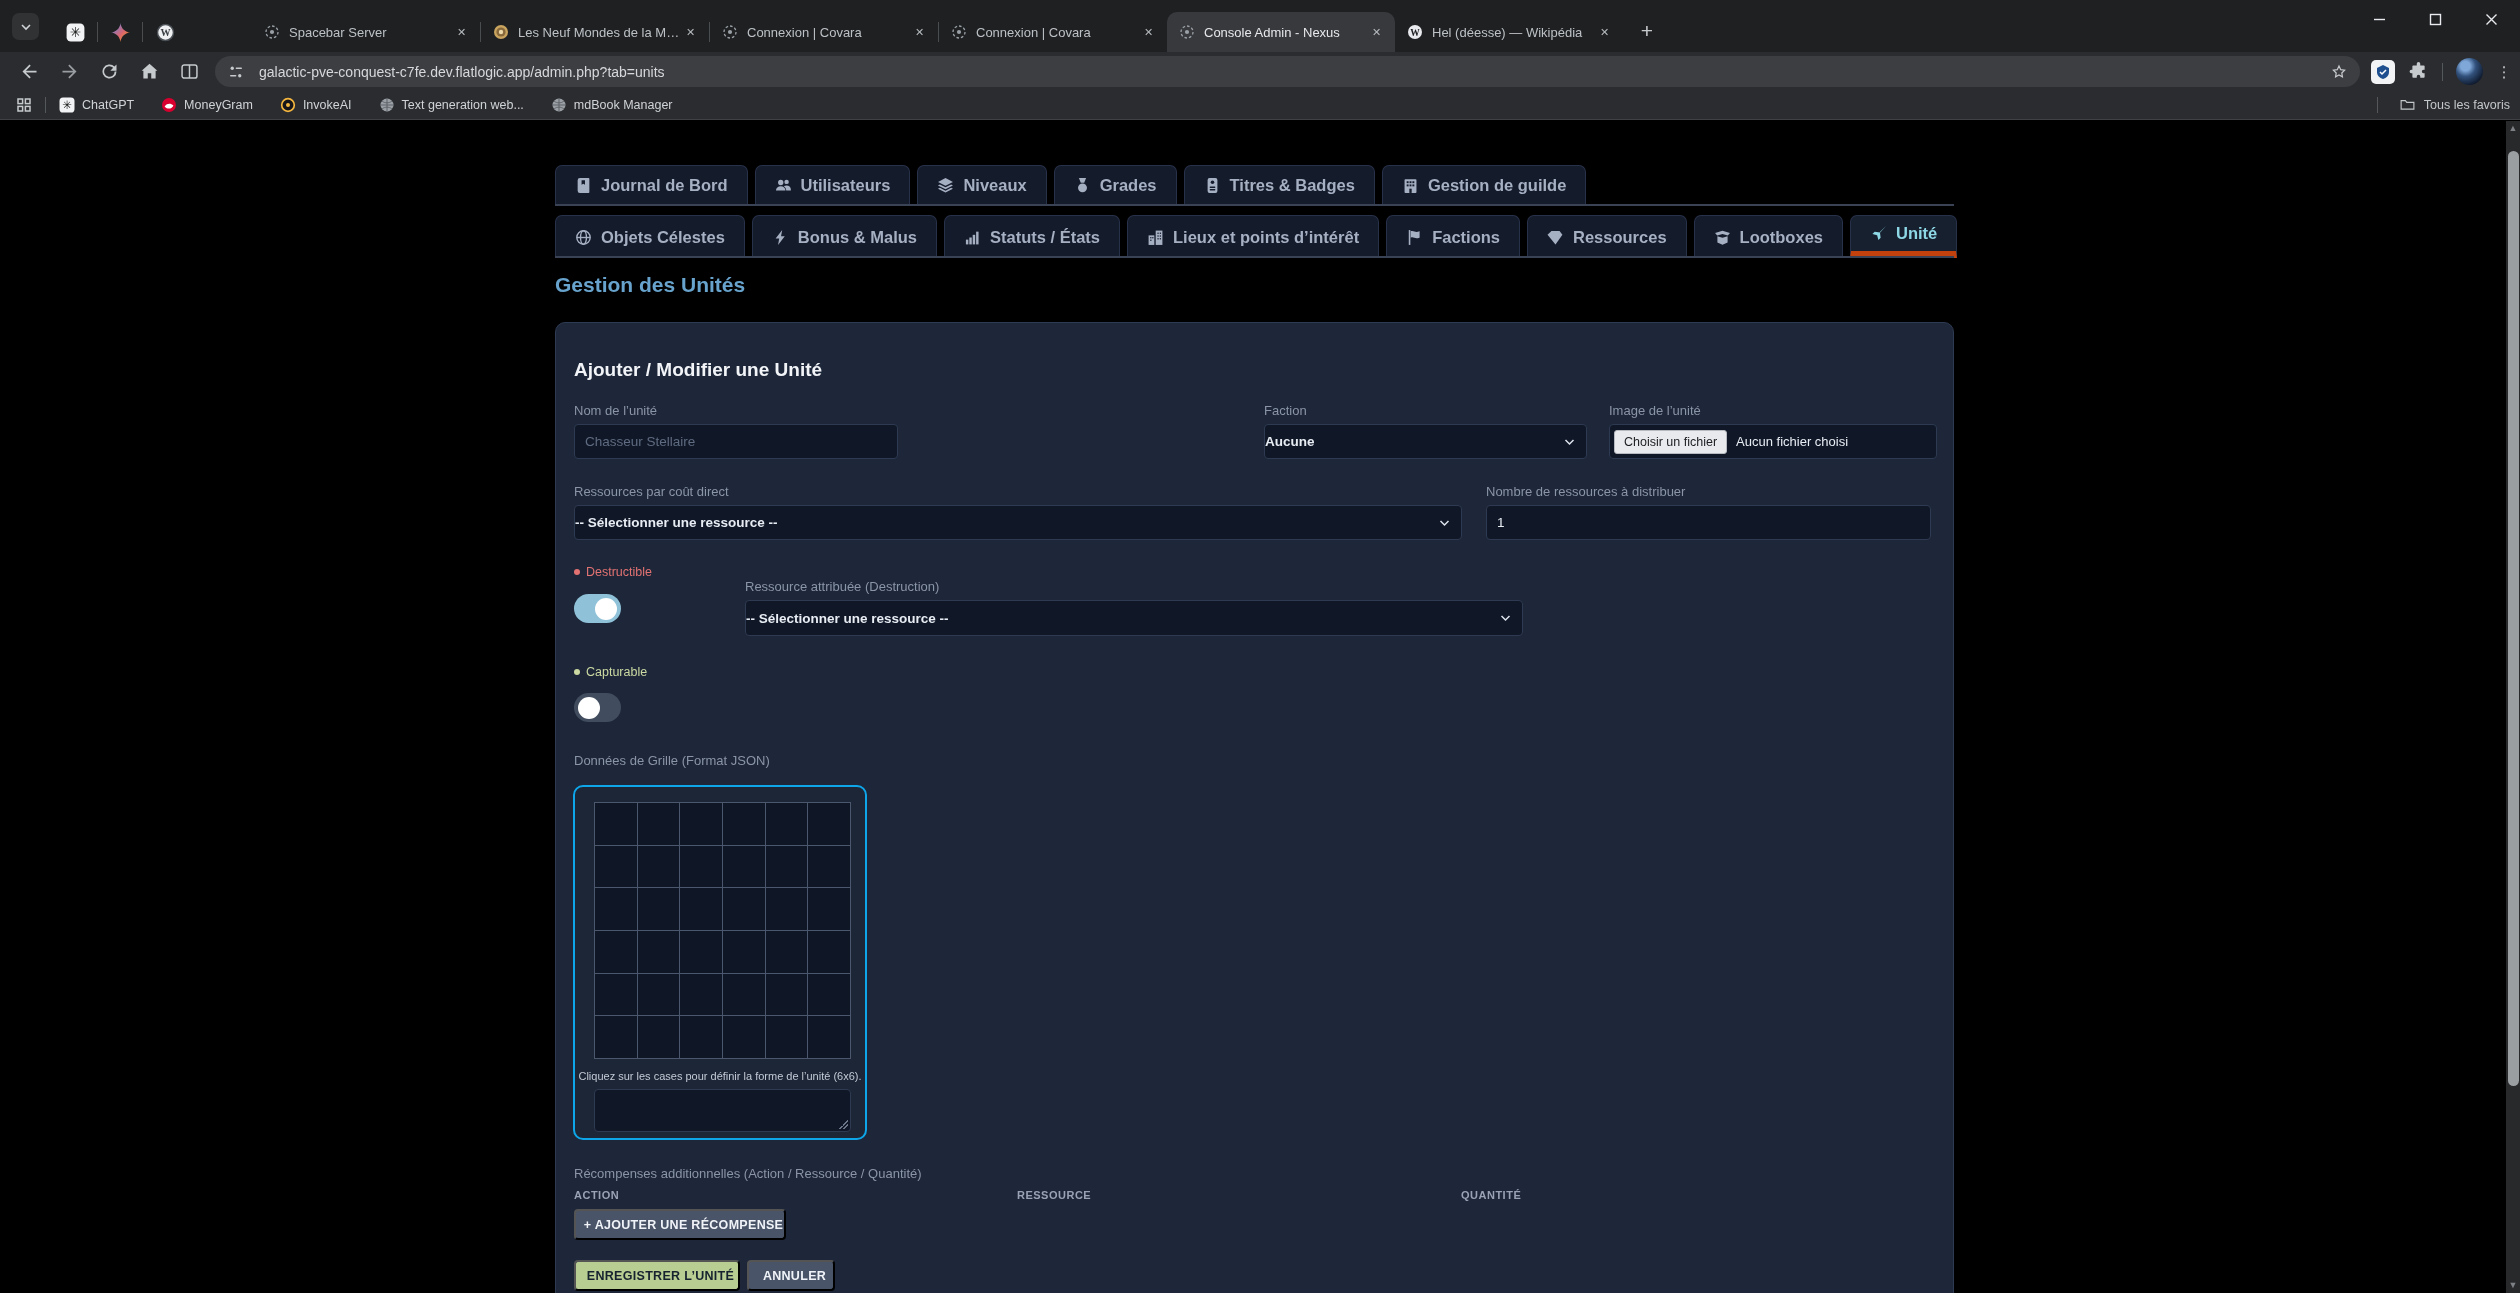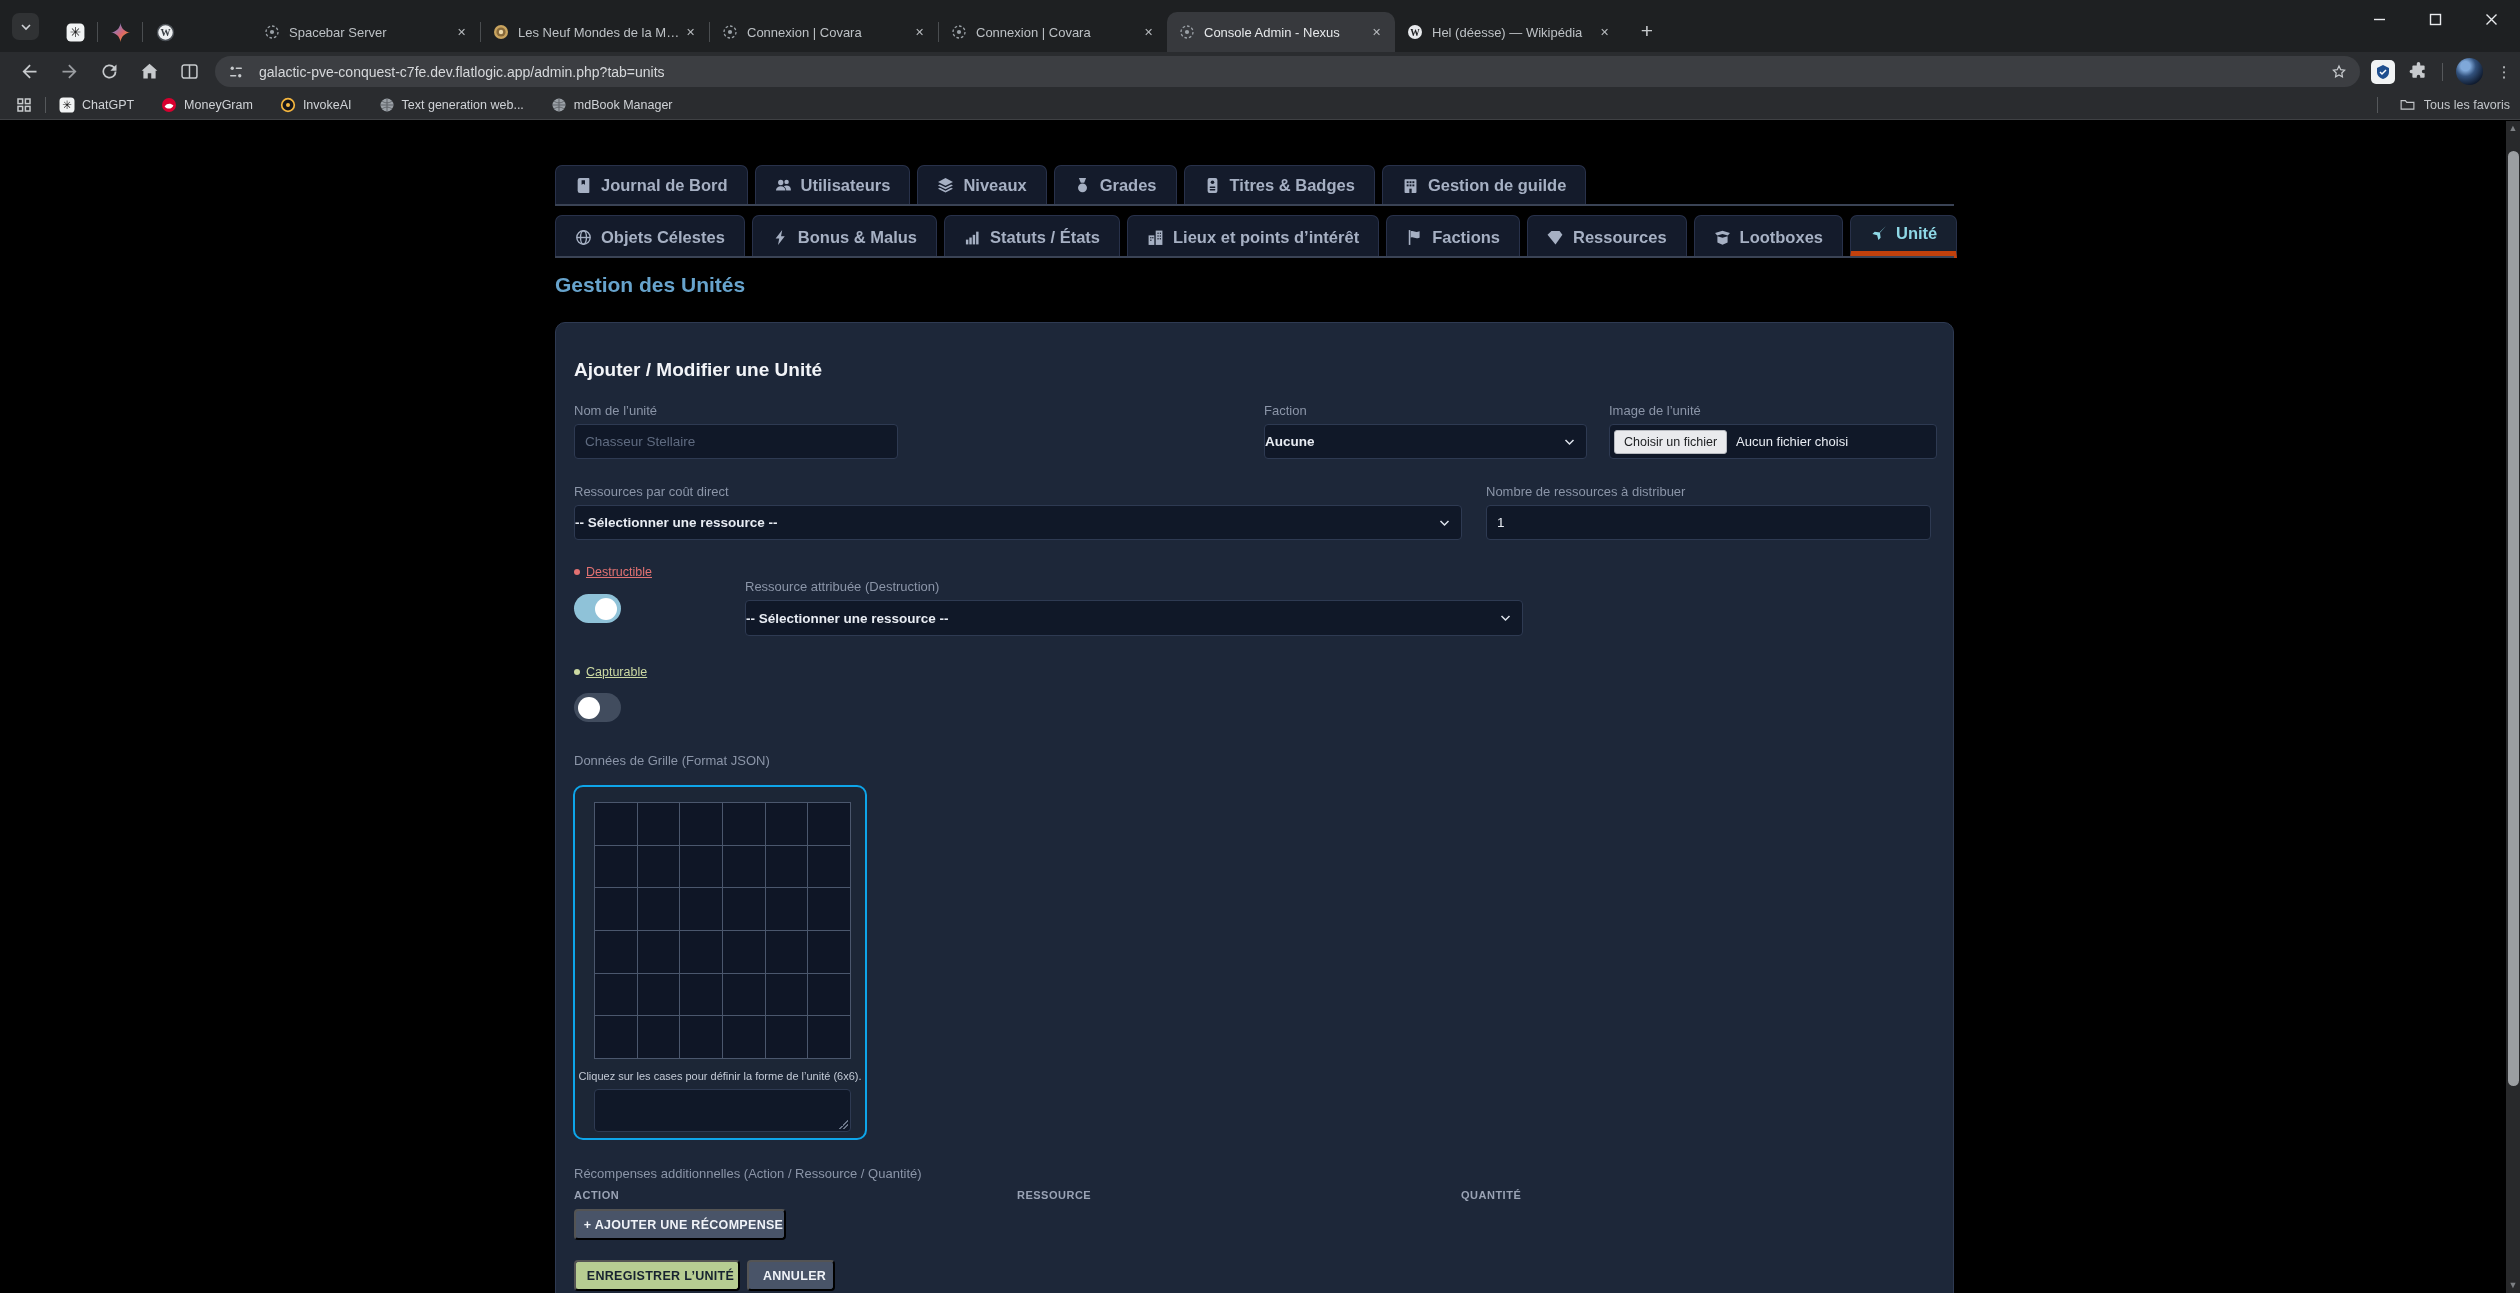--- a/index.html
+++ b/index.html
@@ -86,21 +86,21 @@
       width:100%; background:#101828; border:1px solid #2e3a52; border-radius:4px; color:#e8ecf3; }
   .finput { height:35px; font-size:13.5px; padding:0 10px; font-family:"Liberation Sans",sans-serif; }
   .finput::placeholder { color:#5f6b80; }
   .fselect { height:35px; display:flex; align-items:center; padding:0 0; font-size:13.5px; font-weight:bold; position:relative; }
   .fselect .caret { position:absolute; right:11px; top:50%; transform:translateY(-50%); color:#dfe4ec; }
   .fselect .caret svg { width:11px; height:11px; display:block; }
   .ffile { height:35px; display:flex; align-items:center; padding:0 8px 0 4px; gap:9px; }
   .file-btn { background:#e9eaed; color:#1c1e21; font-size:12.5px; padding:4px 9px; border-radius:3px;
               border:1px solid #b7bac0; white-space:nowrap; }
   .file-status { font-size:13px; color:#e8ecf3; white-space:nowrap; }
-  .mini-label { font-size:12.5px; display:flex; align-items:center; gap:6px;text-decoration:underline; }
+  .mini-label { font-size:12.5px; display:flex; align-items:center; gap:6px; }
   .mini-label .dot { width:6px; height:6px; border-radius:50%; background:currentColor; display:inline-block; }
   .lbl-destructible { color:var(--destructible-red,#e37272); }
   .lbl-capturable { color:var(--capturable-green,#ccd9a2); }
   .toggle { width:47px; height:29px; border-radius:15px; background:#414c5e; position:relative; }
   .toggle .knob { position:absolute; top:3.5px; left:4px; width:22px; height:22px; border-radius:50%; background:#fff; }
   .toggle.on { background:var(--toggle-on,#8fc2d8); }
   .toggle.on .knob { left:auto; right:4px; }
 
   .grid-panel { position:absolute; left:17px; top:462px; width:294px; height:355px; background:#1c2636;
                 border:2px solid #0ea5e9; border-radius:10px; }

